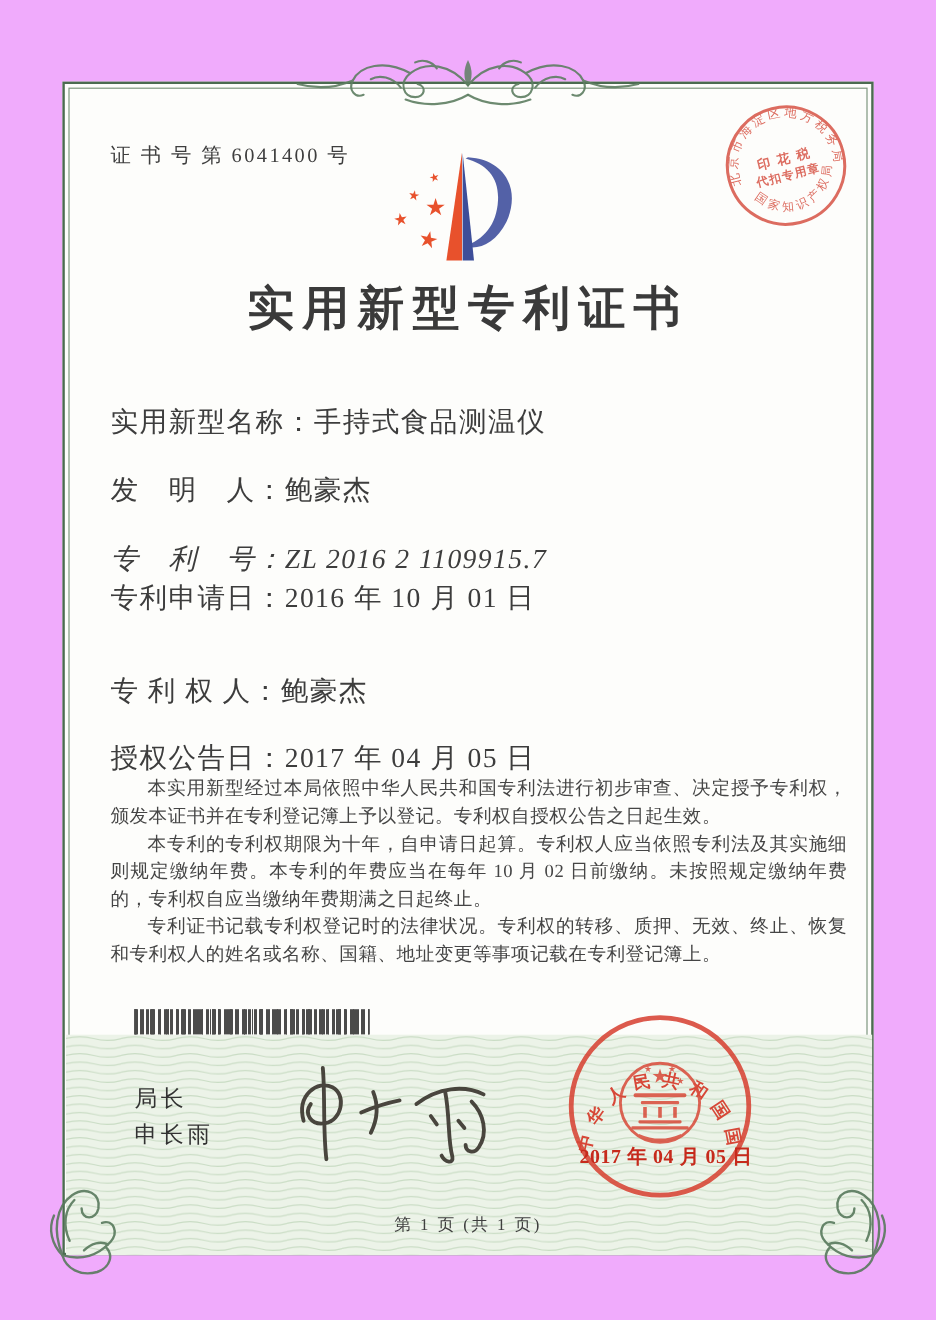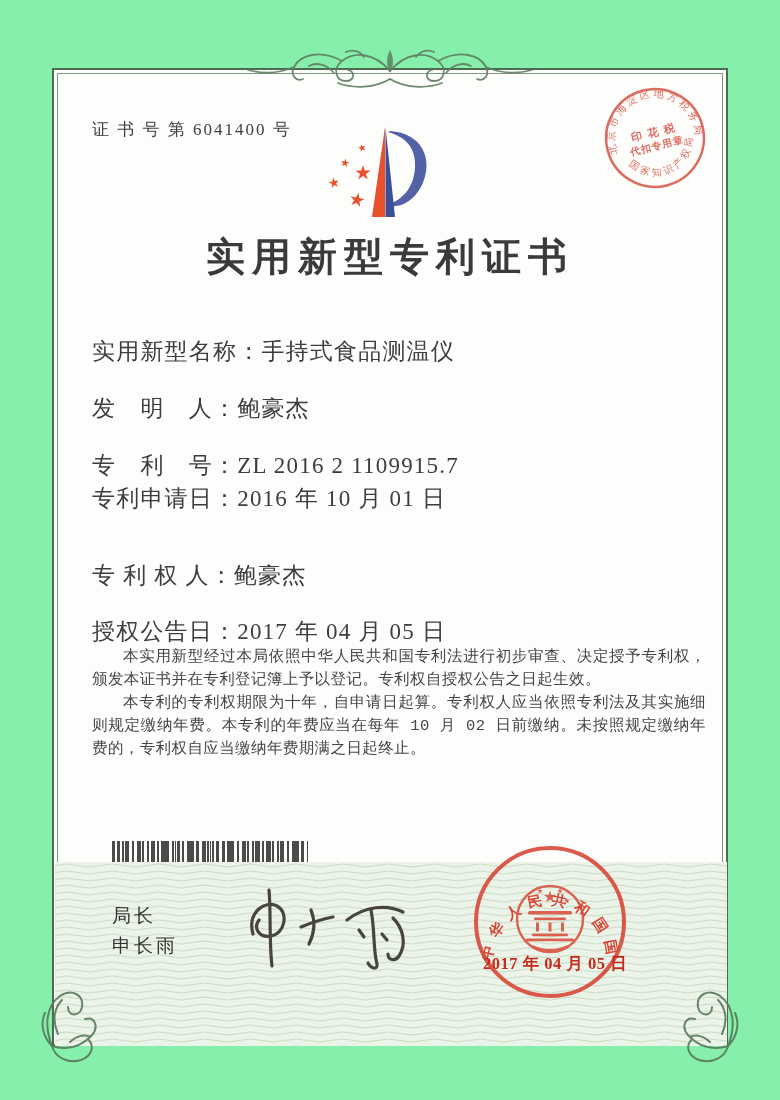--- a/index.html
+++ b/index.html
@@ -1,18 +1,18 @@
 <!DOCTYPE html>
 <html><head>
 <meta charset="utf-8">
 <style>
   html,body{margin:0;padding:0;background:#ffffff;}
   .page{
     position:relative;width:780px;height:1100px;margin:0 auto;
-    background:#86efac;overflow:hidden;
+    background:#f0abfc;overflow:hidden;
     font-family:"Liberation Serif","DejaVu Serif",serif;color:#3b3b3b;
   }
   
   .frame-outer{
     position:absolute;left:52px;top:68px;width:676px;height:978px;
     border:2.5px solid #4c6b51;box-sizing:border-box;background:#fdfdfb;
   }
   .frame-inner{
     position:absolute;left:3px;top:3px;right:3px;bottom:3px;
     border:1px solid #7e977f;
@@ -21,24 +21,24 @@
     position:absolute;left:92px;top:118px;font-size:17px;letter-spacing:2px;color:#3e3e3e;
   }
   .logo{position:absolute;left:300px;top:115px;width:180px;height:105px;}
   .tax-stamp{position:absolute;left:603px;top:86px;width:104px;height:104px;transform:rotate(-14deg);opacity:.88;}
   .title{
     position:absolute;left:0;top:230px;width:780px;text-align:center;
     font-size:39px;font-weight:bold;letter-spacing:7px;color:#3a3a3a;
   }
   .fields{position:absolute;left:92px;top:336px;width:600px;}
   .field-row{position:absolute;left:0;font-size:23px;letter-spacing:1.2px;color:#3d3d3d;white-space:nowrap;}
-  .fr0{top:0;} .fr1{top:57px;} .fr2{top:114px;} .fr3{top:147px;} .fr4{top:224px;} .fr5{top:280px;}
+  .fr0{top:0;} .fr1{top:57px;} .fr2{top:114px;font-style:italic;} .fr3{top:147px;} .fr4{top:224px;} .fr5{top:280px;}
   .body-text{
     position:absolute;left:92px;top:646px;width:614px;
-    font-size:15.5px;line-height:23px;text-align:justify;color:#454545;letter-spacing:.4px;font-family:Liberation Mono, monospace;
+    font-size:15.5px;line-height:23px;text-align:justify;color:#454545;letter-spacing:.4px;
   }
   .body-text p{margin:0;text-indent:2em;}
   .barcode{
     position:absolute;left:112px;top:841px;width:196px;height:21px;opacity:.85;
     background:
       repeating-linear-gradient(90deg,#2c2c2c 0 2px,rgba(0,0,0,0) 2px 5px),
       repeating-linear-gradient(90deg,#2c2c2c 0 1px,rgba(0,0,0,0) 1px 7px),
       repeating-linear-gradient(90deg,#2c2c2c 0 3px,rgba(0,0,0,0) 3px 13px);
   }
   .guilloche{position:absolute;left:55px;top:862px;width:672px;height:184px;}
@@ -166,20 +166,21 @@
       <span>专 利 权 人：</span><span>鲍豪杰</span>
     </div>
     <div class="field-row fr5">
       <span>授权公告日：</span><span>2017 年 04 月 05 日</span>
     </div>
   </div>
 
   <div class="body-text">
     <p>本实用新型经过本局依照中华人民共和国专利法进行初步审查、决定授予专利权，颁发本证书并在专利登记簿上予以登记。专利权自授权公告之日起生效。</p>
     <p>本专利的专利权期限为十年，自申请日起算。专利权人应当依照专利法及其实施细则规定缴纳年费。本专利的年费应当在每年 10 月 02 日前缴纳。未按照规定缴纳年费的，专利权自应当缴纳年费期满之日起终止。</p>
+    <p>专利证书记载专利权登记时的法律状况。专利权的转移、质押、无效、终止、恢复和专利权人的姓名或名称、国籍、地址变更等事项记载在专利登记簿上。</p>
   </div>
 
   <div class="barcode"></div>
 
   <div class="post-label">局长</div>
   <div class="post-name">申长雨</div>
 
   <svg class="signature" viewBox="0 0 200 88">
     <g fill="none" stroke="#3b372f" stroke-width="3.2" stroke-linecap="round" opacity=".92">
       <path d="M28,52 C22,30 40,18 52,24 C64,30 60,52 46,54 C34,56 28,46 34,38"></path>
@@ -215,14 +216,15 @@
       <rect x="74" y="87.5" width="3" height="9"></rect>
       <rect x="86.5" y="87.5" width="3" height="9"></rect>
       <rect x="99" y="87.5" width="3" height="9"></rect>
       <rect x="70" y="98.5" width="36" height="2.8" rx="1.2"></rect>
       <rect x="64" y="103.5" width="48" height="2.8" rx="1.2"></rect>
       <path d="M70,111 Q88,119 106,111" fill="none" stroke="#d84232" stroke-width="2.4"></path>
     </g>
   </svg>
   <div class="seal-date">2017 年 04 月 05 日</div>
 
+  <div class="footer">第 1 页 (共 1 页)</div>
 
 </div>
 
 </body></html>

